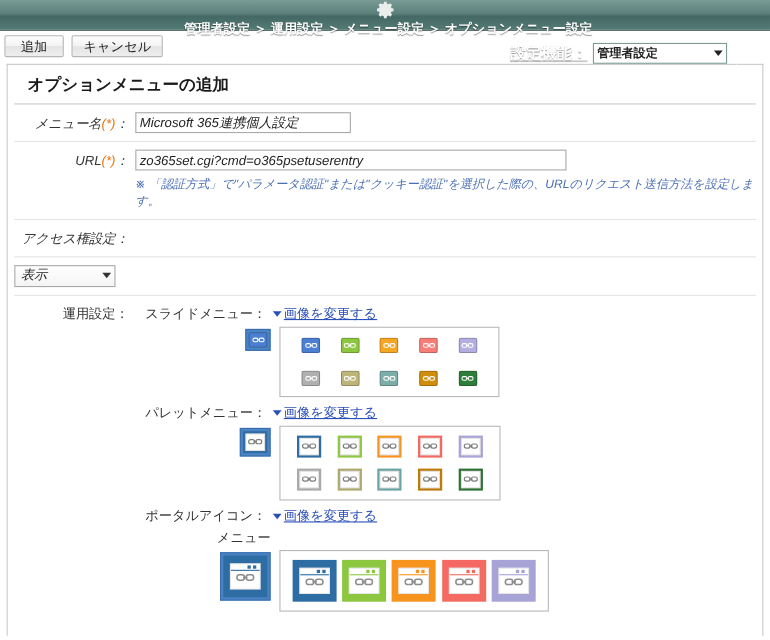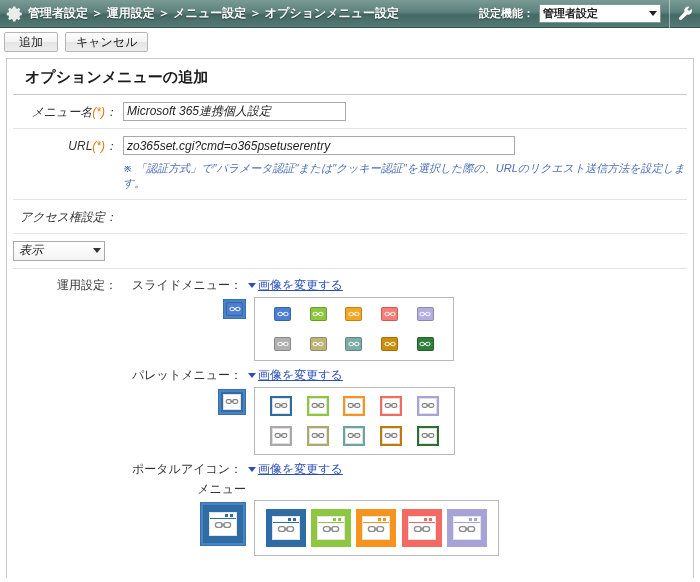--- a/index.html
+++ b/index.html
@@ -15,43 +15,45 @@
 
   
   .header {
     height: 28px;
     background: linear-gradient(to bottom, #7a9a95 0%, #5c817c 45%, #446964 55%, #547a75 100%);
     display: flex;
     align-items: center;
     padding: 0 0 0 6px;
     border-bottom: 1px solid #33514d;
     position: relative;
+    flex-direction: column;
   }
   .gear-icon { width: 18px; height: 18px; flex: 0 0 auto; margin-right: 4px; }
   .breadcrumb {
     color: #ffffff;
     font-size: 12px;
     font-weight: bold;
     text-shadow: 0 1px 1px rgba(0,0,0,0.45);
     white-space: nowrap;
     letter-spacing: 0px;
   }
   .header-right {
     margin-left: auto;
     display: flex;
     align-items: center;
     height: 100%;
   }
   .header-right-label {
     color: #ffffff;
-    font-size: 11px;
+    font-size: 14px;
     font-weight: bold;
     text-shadow: 0 1px 1px rgba(0,0,0,0.45);
     margin-right: 5px;
     white-space: nowrap;
+    text-decoration: underline;
   }
   .header-select {
     width: 122px;
     height: 19px;
     background: #ffffff;
     border: 1px solid #7f9b97;
     font-size: 11px;
     font-weight: bold;
     color: #222;
     display: flex;
@@ -145,21 +147,21 @@
     height: 19px;
     border: 1px solid #a9a9a9;
     background: #ffffff;
     font-size: 12px;
     color: #222;
     padding: 0 3px;
     display: flex;
     align-items: center;
     font-family: "Liberation Sans", sans-serif;
   }
-  .w-menu-name { width: 223px; }
+  .w-menu-name { width: 196px; }
   .w-url { width: 392px; }
 
   .subrow { display: flex; align-items: center; margin-top: 5px; }
   .sub-label { font-size: 12px; color: #333; margin-right: 6px; white-space: nowrap; }
   .radio-wrap { display: flex; align-items: center; margin-right: 18px; cursor: pointer; }
   .radio {
     width: 12px; height: 12px; border-radius: 50%;
     border: 1px solid #8a8a8a;
     background: radial-gradient(circle at 35% 32%, #ffffff 0%, #f0f0f0 70%);
     margin-right: 4px;

